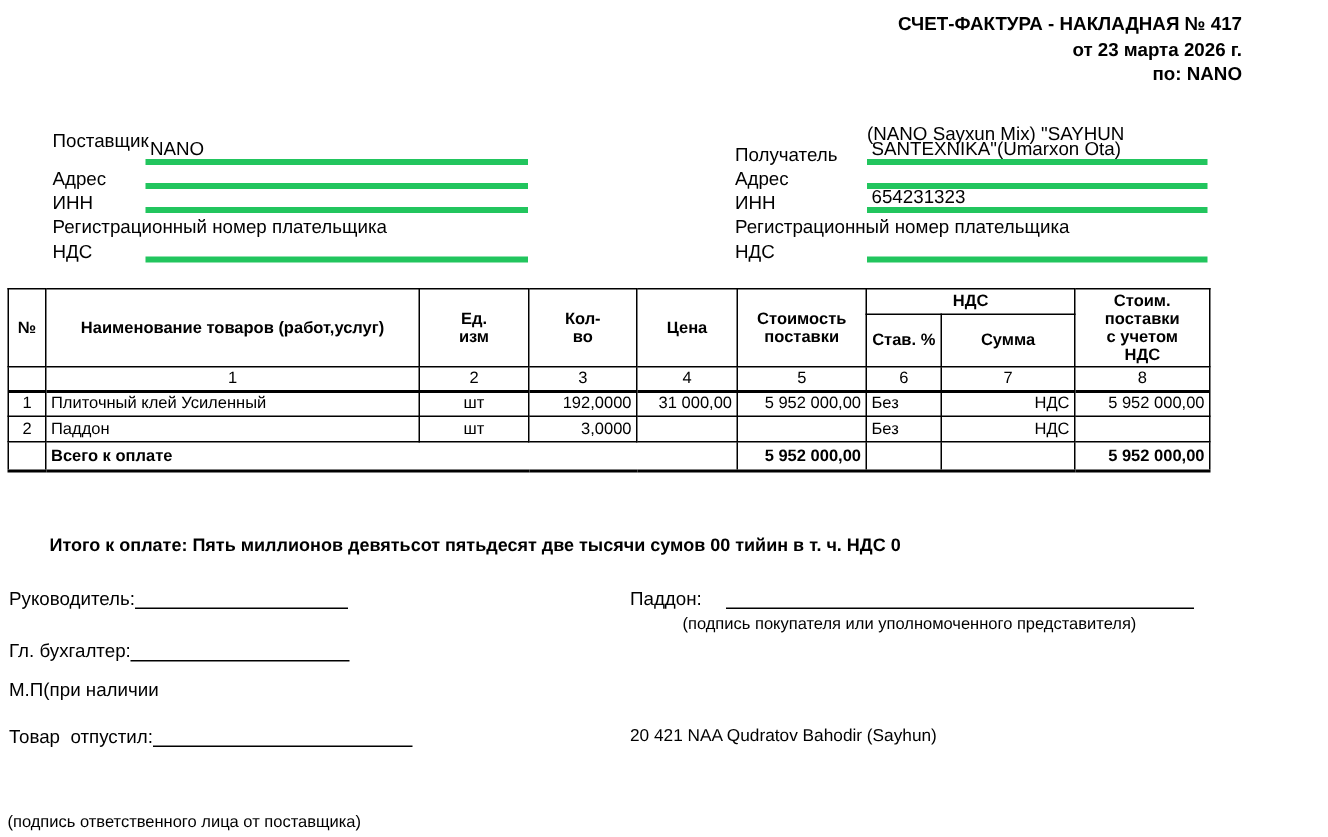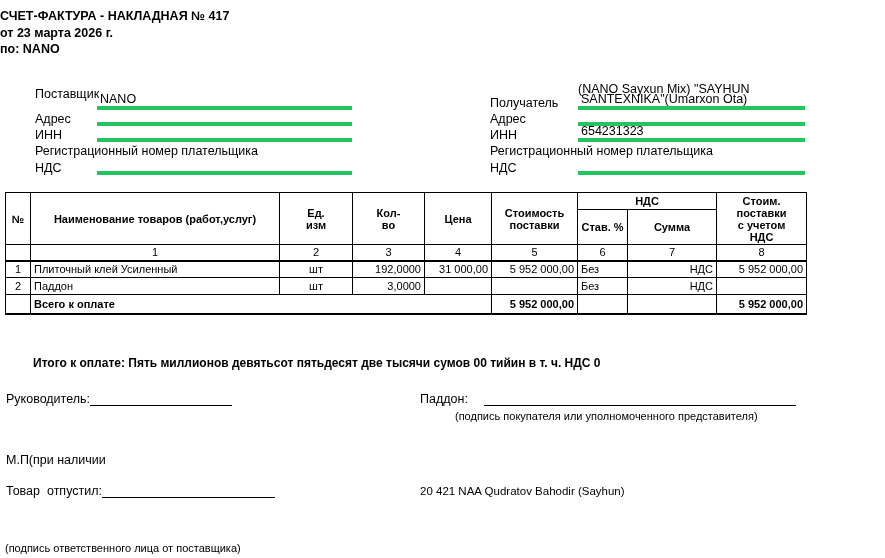--- a/index.html
+++ b/index.html
@@ -1,21 +1,21 @@
 <!DOCTYPE html>
 <html><head>
 <meta charset="utf-8">
 <style>
   html,body { margin:0; padding:0; background:#fff; }
   .page {
     position:relative; width:885px; height:558px; background:#fff;
     font-family:"Liberation Sans", sans-serif; color:#000; overflow:hidden;
   }
   
-  .title { position:absolute; top:8px; left:0; width:828px; text-align:left;
+  .title { position:absolute; top:8px; left:0; width:828px; text-align:right;
            font-weight:bold; font-size:12.5px; line-height:16.5px; }
   
   .party { position:absolute; font-size:12.5px; }
   .party .row { display:flex; align-items:flex-end; height:16px; }
   .party .row.first { height:26px; }
   .party .row.first .lbl.lift { align-self:flex-start; padding-top:3px; }
   .party .lbl { flex:none; white-space:nowrap; }
   .party .lbl.w-sup { width:62px; }
   .party .lbl.w-rec { width:88px; }
   .party .val { flex:1; border-bottom:4px solid #22c55e; padding:0 0 0 3px;
@@ -181,20 +181,23 @@
 
   <div class="sig" style="left:6px; top:392px;">
     <span>Руководитель:</span><span class="line" style="width:142px;"></span>
   </div>
 
   <div class="sig" style="left:420px; top:392px;">
     <span>Паддон:</span><span class="line" style="width:312px; margin-left:16px;"></span>
   </div>
   <div class="note" style="left:455px; top:410px;">(подпись покупателя или уполномоченного представителя)</div>
 
+  <div class="sig" style="left:6px; top:427px;">
+    <span>Гл. бухгалтер:</span><span class="line" style="width:146px;"></span>
+  </div>
 
   <div class="sig" style="left:6px; top:453px;">
     <span>М.П(при наличии</span>
   </div>
 
   <div class="sig" style="left:6px; top:484px;">
     <span>Товар  отпустил:</span><span class="line" style="width:173px;"></span>
   </div>
   <div class="note" style="left:5px; top:502px;margin-top:40px;">(подпись ответственного лица от поставщика)</div>
 

